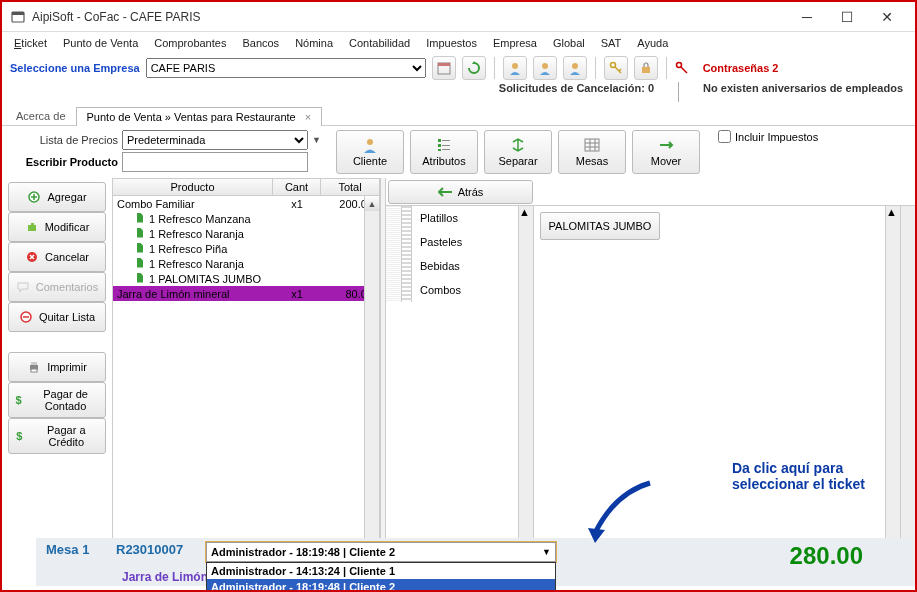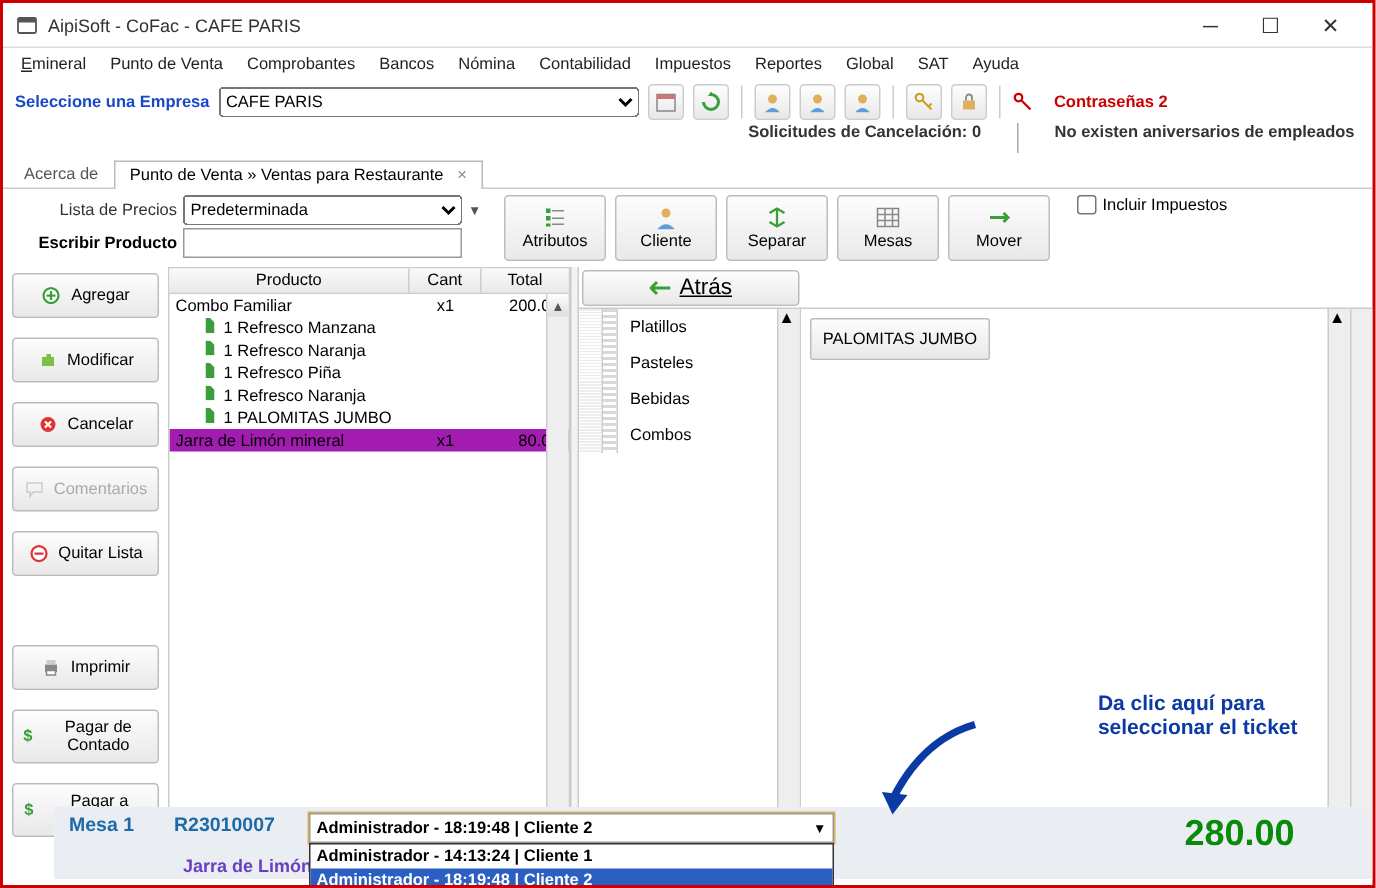--- a/index.html
+++ b/index.html
@@ -33,21 +33,21 @@
   .controls-row { display: flex; align-items: center; padding: 4px 6px; gap: 6px; }
   .ctrl-lbl { text-align: right; width: 110px; font-size: 11px; color: #333; }
   .ctrl-lbl2 { text-align: right; width: 110px; font-size: 11px; font-weight: bold; }
   .ctrl-select { height: 20px; width: 186px; font-size: 11px; }
   .ctrl-input { height: 20px; width: 186px; font-size: 11px; border: 1px solid #999; }
   .big-btn { width: 68px; height: 44px; border: 1px solid #bbb; background: linear-gradient(#fdfdfd,#e9e9e9); display: flex; flex-direction: column; align-items: center; justify-content: center; gap: 2px; font-size: 11px; cursor: pointer; border-radius: 3px; }
   .big-btn-row { display: flex; gap: 6px; }
   .chk-row { display: flex; align-items: center; gap: 4px; font-size: 11px; margin-left: 10px; }
   
   .main { display: flex; height: 408px; }
-  .leftcol { width: 110px; display: flex; flex-direction: column; gap: 13px; padding: 4px 6px; }
+  .leftcol { width: 110px; display: flex; flex-direction: column; gap: 0; padding: 4px 6px; }
   .side-btn { height: 30px; border: 1px solid #bbb; background: linear-gradient(#fdfdfd,#e8e8e8); display: flex; align-items: center; justify-content: center; gap: 6px; font-size: 11px; cursor: pointer; border-radius: 3px; padding: 0 4px; text-align: center; }
   .side-btn.tall { height: 36px; }
   .side-btn.disabled { color: #aaa; }
   .side-btn .ic { width: 14px; height: 14px; display: inline-flex; align-items: center; justify-content: center; }
   .centercol { width: 268px; border: 1px solid #ccc; display: flex; flex-direction: column; }
   .grid-head { display: flex; background: linear-gradient(#fafafa,#e9e9e9); border-bottom: 1px solid #ccc; font-size: 11px; }
   .gh-prod { flex: 1; text-align: center; padding: 2px; border-right: 1px solid #ccc; }
   .gh-cant { width: 48px; text-align: center; padding: 2px; border-right: 1px solid #ccc; }
   .gh-tot { width: 58px; text-align: center; padding: 2px; }
   .grid-body { flex: 1; overflow: auto; position: relative; font-size: 11px; }
@@ -56,21 +56,21 @@
   .grow .c { width: 48px; text-align: center; }
   .grow .t { width: 58px; text-align: right; padding-right: 6px; }
   .grow.child .p { padding-left: 22px; }
   .grow.child .p::before { content: ""; display: inline-block; width: 10px; height: 10px; margin-right: 4px; background: #3a9e3a; clip-path: polygon(20% 0, 50% 0, 80% 30%, 80% 100%, 20% 100%, 20% 0); }
   .grow.sel { background: #a21caf; }
   .grid-scroll { position: absolute; right: 0; top: 0; width: 15px; height: 100%; background: #eee; border-left: 1px solid #ccc; }
   .grid-scroll .arrow { height: 15px; display: flex; align-items: center; justify-content: center; font-size: 9px; color: #555; background: linear-gradient(#fefefe,#ddd); cursor: pointer; }
   .midsplit { width: 6px; background: #f3f3f3; border-left: 1px solid #ccc; border-right: 1px solid #ccc; cursor: col-resize; }
   .rightcol { flex: 1; display: flex; flex-direction: column; }
   .atras-row { height: 28px; display: flex; align-items: center; padding: 2px; border-bottom: 1px solid #ccc; }
-  .atras-btn { flex: 0 0 145px; height: 24px; border: 1px solid #bbb; background: linear-gradient(#fdfdfd,#e8e8e8); display: flex; align-items: center; justify-content: center; gap: 6px; font-size: 15px; cursor: pointer; border-radius: 3px; text-decoration: underline; }
+  .atras-btn { flex: 0 0 145px; height: 24px; border: 1px solid #bbb; background: linear-gradient(#fdfdfd,#e8e8e8); display: flex; align-items: center; justify-content: center; gap: 6px; font-size: 11px; cursor: pointer; border-radius: 3px; }
   .rsplit { display: flex; flex: 1; }
   .catlist { width: 148px; border-right: 1px solid #ccc; display: flex; flex-direction: column; position: relative; }
   .cat-item { height: 24px; display: flex; align-items: center; font-size: 11px; cursor: pointer; }
   .cat-item .handle { width: 16px; height: 100%; border-right: 1px solid #ccc; background: repeating-linear-gradient(#eee,#eee 1px,#fff 1px,#fff 2px); }
   .cat-item .drag { width: 10px; height: 100%; background: repeating-linear-gradient(#d8d8d8,#d8d8d8 2px,#fff 2px,#fff 4px); border-right: 1px solid #ccc; }
   .cat-item .lbl { padding-left: 8px; }
   .cat-item.sel { background: #2b5fc1; color: #fff; }
   .cat-scroll { position: absolute; right: 0; top: 0; width: 15px; height: 100%; background: #eee; border-left: 1px solid #ccc; }
   .prodpanel { flex: 1; position: relative; padding: 6px; }
   .prod-card { width: 120px; height: 28px; border: 1px solid #bbb; background: linear-gradient(#fdfdfd,#e8e8e8); display: flex; align-items: center; justify-content: center; font-size: 11px; cursor: pointer; border-radius: 2px; }
@@ -103,28 +103,28 @@
         <rect x="1" y="2" width="12" height="3" fill="#555"></rect>
       </svg>
   </span>
   <span class="title">AipiSoft - CoFac - CAFE PARIS</span>
   <div class="win-btn">─</div>
   <div class="win-btn">☐</div>
   <div class="win-btn">✕</div>
 </div>
 
 <div class="menubar">
-  <span class="menu-item"><span class="ul">E</span><span>mineral</span></span>
+  <span class="menu-item"><span class="ul">E</span><span>ticket</span></span>
   <span class="menu-item">Punto de Venta</span>
   <span class="menu-item">Comprobantes</span>
   <span class="menu-item">Bancos</span>
   <span class="menu-item">Nómina</span>
   <span class="menu-item">Contabilidad</span>
   <span class="menu-item">Impuestos</span>
-  <span class="menu-item">Reportes</span>
+  <span class="menu-item">Empresa</span>
   <span class="menu-item">Global</span>
   <span class="menu-item">SAT</span>
   <span class="menu-item">Ayuda</span>
 </div>
 
 <div class="selectbar">
   <span class="label">Seleccione una Empresa</span>
   <select class="ctrl-select" style="width:280px">
     <option>CAFE PARIS</option>
   </select>
@@ -201,37 +201,37 @@
       <span class="ctrl-lbl">Lista de Precios</span>
       <select class="ctrl-select"><option>Predeterminada</option></select>
       <span style="font-size:9px;color:#555">▼</span>
     </div>
     <div class="controls-row" style="padding:2px 0 0 0;gap:4px">
       <span class="ctrl-lbl2">Escribir Producto</span>
       <input class="ctrl-input" value="" style="">
     </div>
   </div>
   <div class="big-btn-row">
+    <div class="big-btn">
+      <svg width="16" height="16">
+          <circle cx="8" cy="5" r="3" fill="#e0b060"></circle>
+          <path d="M2 16 Q8 9 14 16" fill="#5a9edb"></path>
+        </svg>
+      <span>Cliente</span>
+    </div>
     <div class="big-btn">
       <svg width="16" height="16">
           <rect x="2" y="2" width="3" height="3" fill="#3a9e3a"></rect>
           <rect x="2" y="7" width="3" height="3" fill="#3a9e3a"></rect>
           <rect x="2" y="12" width="3" height="2" fill="#3a9e3a"></rect>
           <rect x="6" y="3" width="8" height="1" fill="#888"></rect>
           <rect x="6" y="8" width="8" height="1" fill="#888"></rect>
           <rect x="6" y="12" width="8" height="1" fill="#888"></rect>
         </svg>
       <span>Atributos</span>
-    </div>
-    <div class="big-btn">
-      <svg width="16" height="16">
-          <circle cx="8" cy="5" r="3" fill="#e0b060"></circle>
-          <path d="M2 16 Q8 9 14 16" fill="#5a9edb"></path>
-        </svg>
-      <span>Cliente</span>
     </div>
     <div class="big-btn">
       <svg width="16" height="16">
           <path d="M8 2 L8 14 M3 5 L8 2 L13 5 M3 11 L8 14 L13 11" stroke="#3a9e3a" stroke-width="1.5" fill="none"></path>
         </svg>
       <span>Separar</span>
     </div>
     <div class="big-btn">
       <svg width="16" height="16">
           <rect x="1" y="2" width="14" height="12" fill="none" stroke="#888"></rect>

